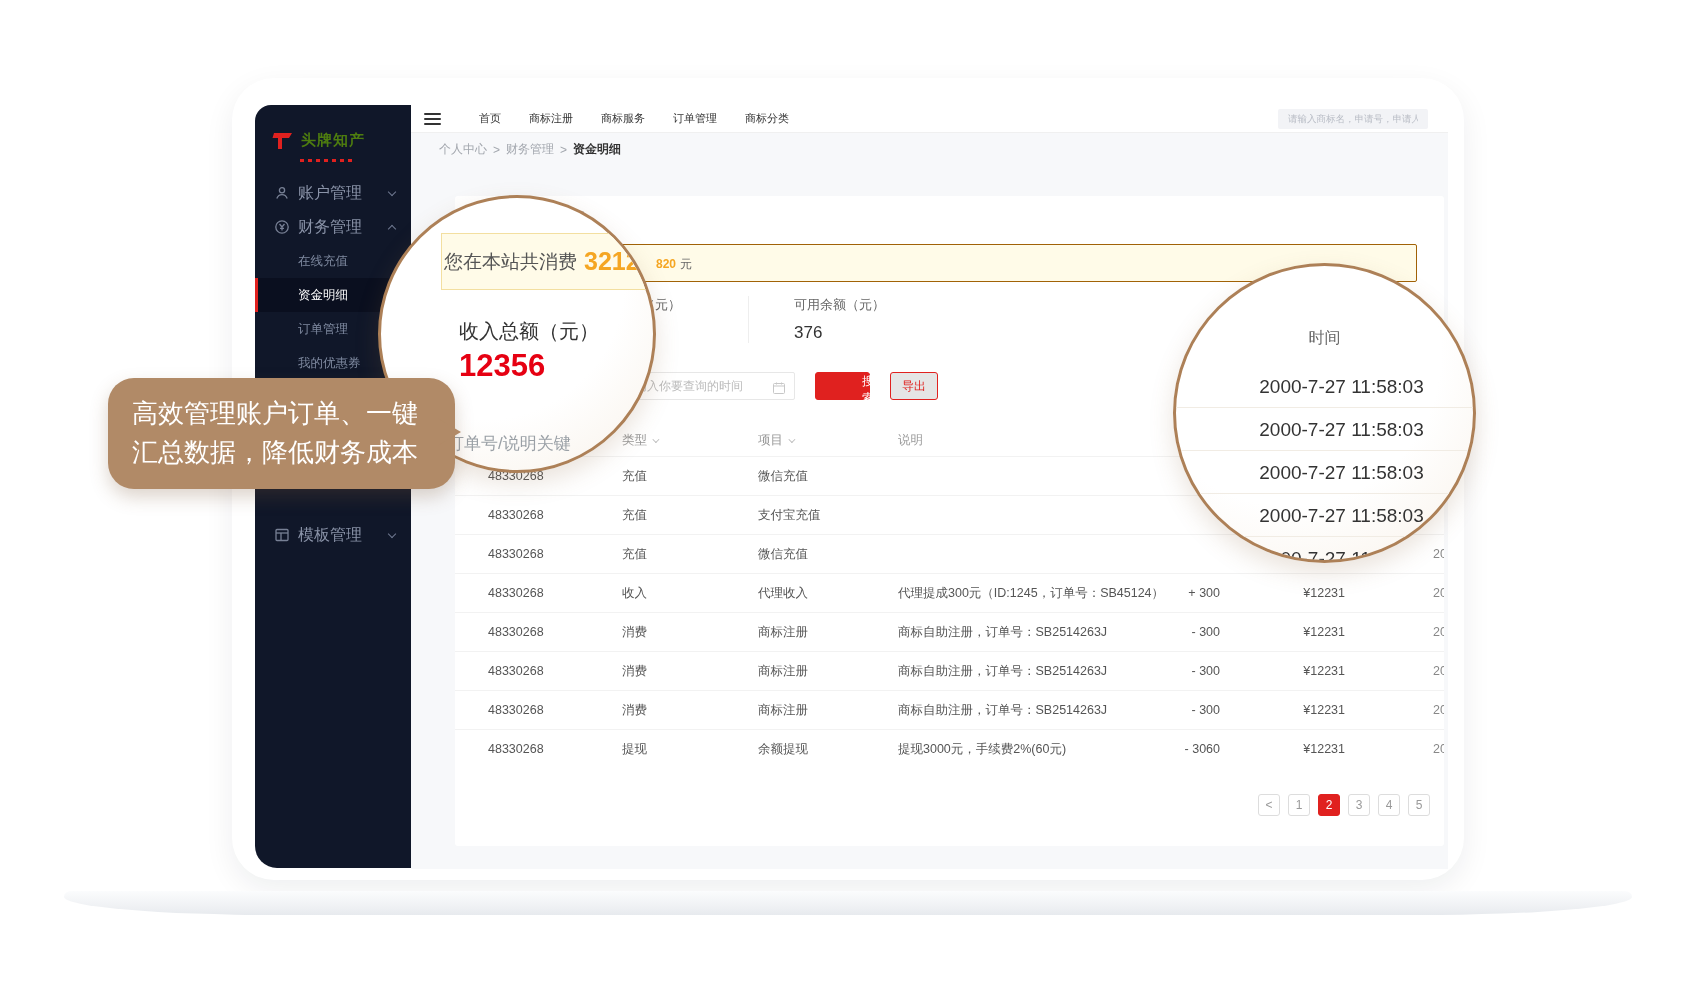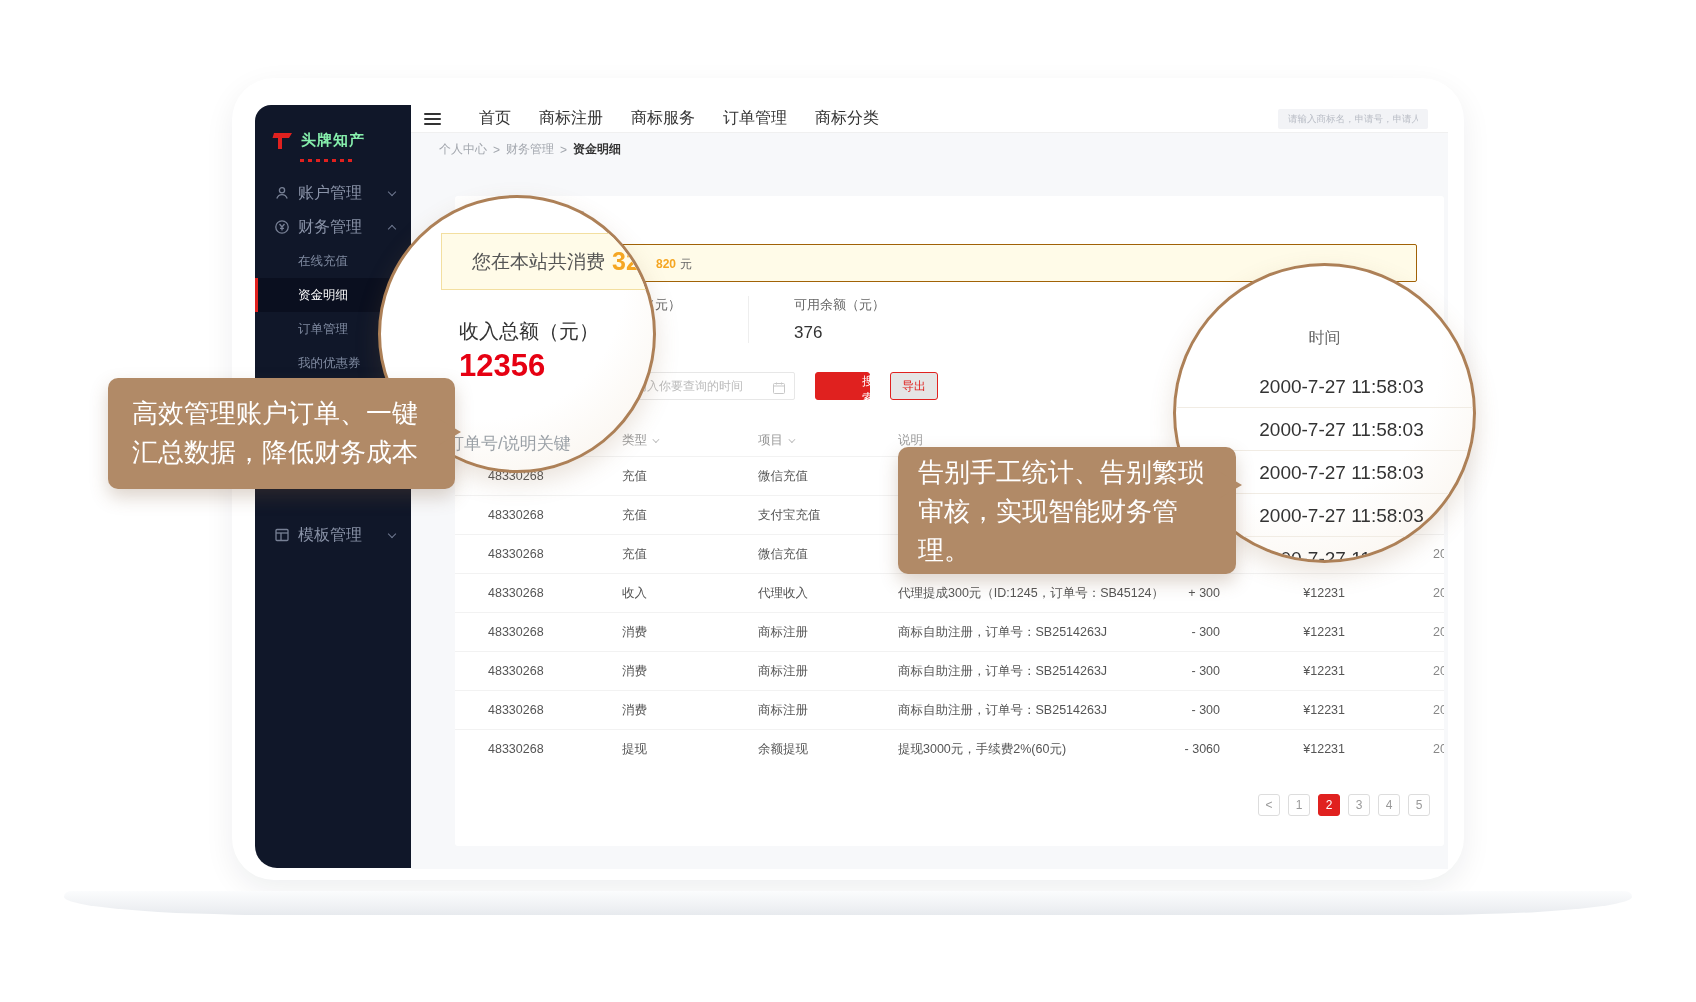--- a/index.html
+++ b/index.html
@@ -13,21 +13,21 @@
             box-shadow:0 10px 30px rgba(17,24,39,.07); }
   .base { position:absolute; left:64px; top:891px; width:1568px; height:24px;
           background:linear-gradient(180deg,#fbfcfd 0%,#eef0f3 70%,#e7eaee 100%);
           border-radius:10px 10px 300px 300px / 8px 8px 26px 26px; }
 
   
   .sidebar { position:absolute; left:23px; top:27px; bottom:12px; width:156px;
              background:#101729; border-radius:16px 0 0 22px; color:#8a93a8; }
   .logo { display:flex; align-items:center; gap:7px; padding:26px 0 6px 17px; }
   .logo svg { display:block; }
-  .logo-text { color:#86efac; font-size:15px; font-weight:bold; letter-spacing:1px; }
+  .logo-text { color:#4d7c0f; font-size:15px; font-weight:bold; letter-spacing:1px; }
   .logo-sub { display:block; margin:3px 0 14px 45px; width:54px; height:3px;
               background:repeating-linear-gradient(90deg,#e0211f 0 4px,transparent 4px 8px); }
   .side-group { position:relative; display:flex; align-items:center; height:34px;
                 padding-left:19px; font-size:16px; cursor:pointer; }
   .side-group .g-icon { width:16px; height:16px; margin-right:8px; opacity:.85; }
   .chev { position:absolute; right:16px; width:6px; height:6px;
           border-right:1.5px solid #6f7890; border-bottom:1.5px solid #6f7890; }
   .chev.down { transform:rotate(45deg); top:13px; }
   .chev.up   { transform:rotate(-135deg); top:16px; }
   .side-sub { position:relative; display:flex; align-items:center; height:34px;
@@ -38,21 +38,21 @@
   .side-spacer { height:104px; }
 
   
   .main { position:absolute; left:179px; top:27px; right:16px; bottom:11px;
           display:flex; flex-direction:column; background:#f7f8fa; }
   .topbar { position:relative; height:28px; background:#fff; border-bottom:1px solid #f0f0f0;
             display:flex; align-items:center; flex:none; }
   .burger { margin-left:13px; width:17px; cursor:pointer; }
   .burger i { display:block; height:2px; background:#333; margin:3px 0; border-radius:1px; }
   .topnav { display:flex; list-style:none; gap:28px; margin-left:38px; }
-  .topnav li { font-size:16px; color:#333; cursor:pointer; white-space:nowrap; }
+  .topnav li { font-size:11px; color:#333; cursor:pointer; white-space:nowrap; }
   .top-search { margin-left:auto; margin-right:20px; width:150px; height:20px;
                 background:#f2f3f6; border:0; border-radius:2px; font-size:9.5px;
                 color:#999; padding:0 10px; outline:none;
                 font-family:"Liberation Sans","DejaVu Sans",sans-serif; }
   .top-search::placeholder { color:#b9bdc6; }
   .breadcrumb { height:33px; display:flex; align-items:center; padding-left:28px;
                 font-size:12px; color:#a2a6ad; flex:none; }
   .breadcrumb .sep { margin:0 6px; }
   .breadcrumb .last { color:#333; font-weight:bold; }
   .content { position:relative; flex:1; }
@@ -107,39 +107,39 @@
 
   
   .circle { position:absolute; border-radius:50%; overflow:hidden;
             border:3px solid #ad8057; z-index:50;
             background:radial-gradient(circle at 38% 30%, #ffffff 55%, #f8f1e8 100%);
             box-shadow:0 10px 24px rgba(140,100,60,.18); }
   .circle-left  { left:378px; top:195px; width:278px; height:278px; }
   .circle-right { left:1173px; top:263px; width:303px; height:300px; }
   .mag-banner { position:absolute; left:60px; top:35px; width:260px; height:57px;
                 background:#fffbe8; border:1px solid #f3dfa0; display:flex; align-items:center;
-                padding-left:30px; font-size:19px; color:#555; white-space:nowrap; }
+                padding-left:2px; font-size:19px; color:#555; white-space:nowrap; }
   .mag-banner b { color:#f5a623; font-size:25px; margin:0 7px; }
   .mag-income-lb { position:absolute; left:78px; top:120px; font-size:20px; color:#333; }
   .mag-income-vl { position:absolute; left:78px; top:150px; font-size:31px; font-weight:bold; color:#e60012; }
   .mag-colheader { position:absolute; left:66px; top:234px; font-size:17px; color:#9aa0a6; white-space:nowrap; }
   .mag-time-head { position:absolute; left:0; top:62px; width:100%; text-align:center;
                    font-size:16px; color:#666; }
   .mag-times { position:absolute; left:0; top:99px; width:100%; }
   .mag-time-row { height:43px; line-height:43px; text-align:center; padding-left:34px;
                   font-size:19px; color:#333; border-bottom:1px solid #f1ece4; white-space:nowrap; }
 
   
   .callout { position:absolute; background:#b18a67; color:#fff; border-radius:10px;
              z-index:60; font-size:26px; line-height:39px;
              box-shadow:0 8px 18px rgba(120,85,50,.25); }
   .callout::after { content:""; position:absolute; right:-22px; width:0; height:0;
                     border:16px solid transparent; border-left:24px solid #b18a67;
                     border-top-width:14px; border-bottom-width:14px; }
-  .callout-left  { left:108px; top:378px; width:347px; height:111px; padding:16px 24px; }
+  .callout-left  { left:108px; top:378px; width:347px; height:111px; padding:16px 24px;border-radius:26px; }
   .callout-left::after { top:40px; }
   .callout-right { left:898px; top:447px; width:338px; height:127px; padding:6px 20px; }
   .callout-right::after { top:24px; }
 </style>
 </head>
 <body>
 
 <div class="stage">
 
   <div class="laptop">
@@ -380,15 +380,14 @@
     <div class="mag-times" id="mag-times">
         <div class="mag-time-row">2000-7-27  11:58:03</div>
         <div class="mag-time-row">2000-7-27  11:58:03</div>
         <div class="mag-time-row">2000-7-27  11:58:03</div>
         <div class="mag-time-row">2000-7-27  11:58:03</div>
         <div class="mag-time-row">2000-7-27  11:58:03</div>
       </div>
   </div>
 
   <div class="callout callout-left">高效管理账户订单、一键汇总数据，降低财务成本</div>
-  <div class="callout callout-right">告别手工统计、告别繁琐审核，实现智能财务管理。</div>
 
 </div>
 
 </body></html>

